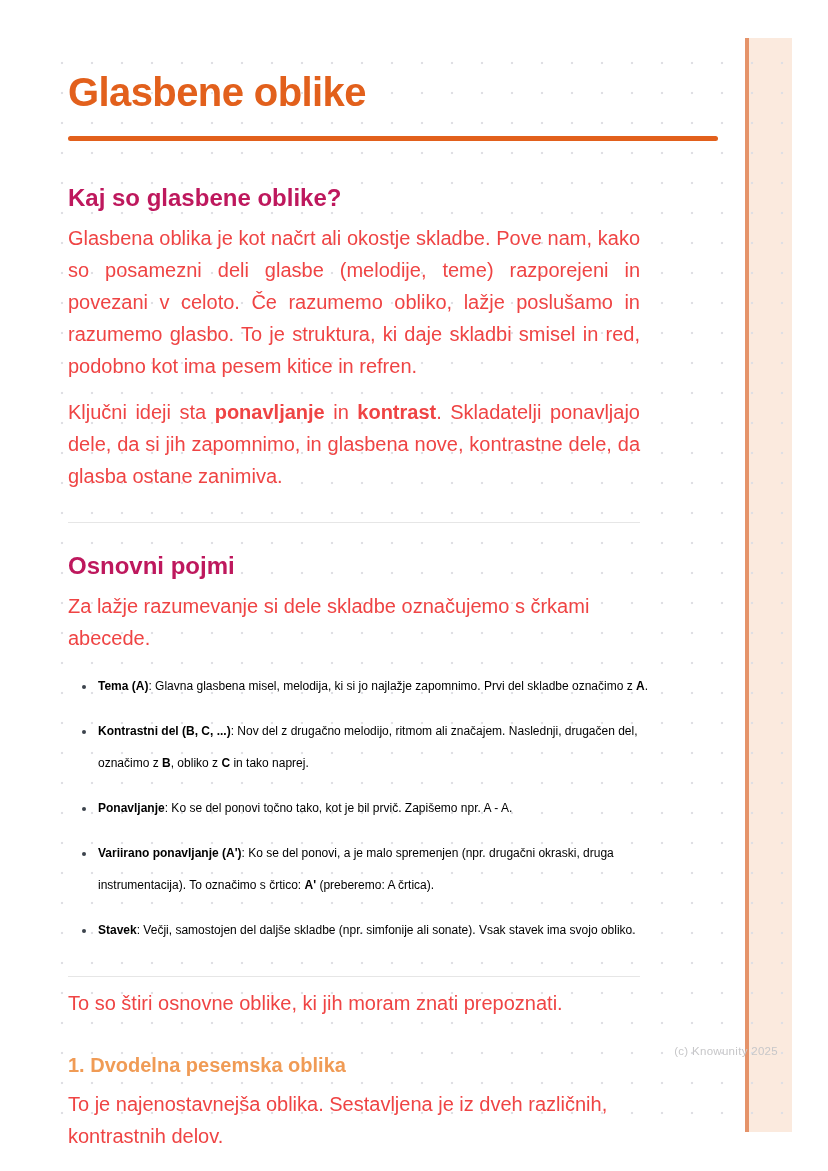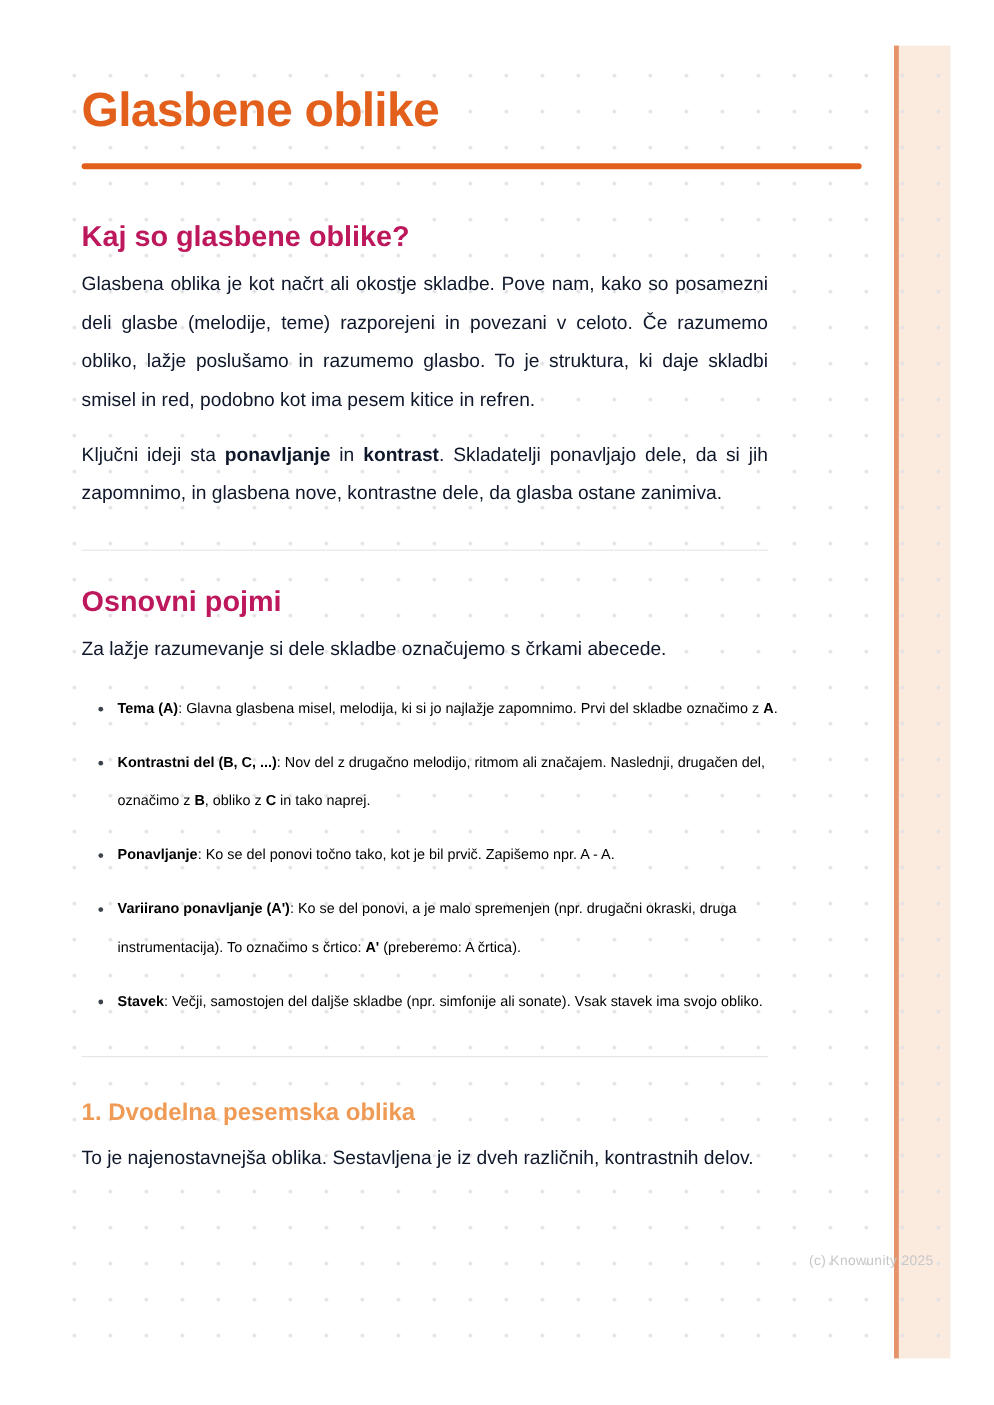--- a/index.html
+++ b/index.html
@@ -77,23 +77,23 @@
   h3.sub-h {
     margin: 34px 0 0;
     font-size: 20px;
     line-height: 25px;
     font-weight: 700;
     color: #F09B55;
   }
   p.body {
     width: 572px;
     margin: 10px 0 0;
-    font-size: 16px;
+    font-size: 20px;
     line-height: 32px;
-    color: #0f172a;
+    color: #ef4444;
   }
   p.body + p.body { margin-top: 14px; }
   p.just { text-align: justify; }
   hr.div {
     width: 572px;
     border: none;
     border-top: 1px solid #E6E6E6;
     margin: 30px 0 0;
     background: none;
   }
@@ -152,20 +152,21 @@
         <li><span class="b">Kontrastni del (B, C, ...)</span><span>: Nov del z drugačno melodijo, ritmom ali značajem. Naslednji, drugačen del, označimo z </span><span class="b">B</span><span>, obliko z </span><span class="b">C</span><span> in tako naprej.</span></li>
         <li><span class="b">Ponavljanje</span><span>: Ko se del ponovi točno tako, kot je bil prvič. Zapišemo npr. A - A.</span></li>
         <li><span class="b">Variirano ponavljanje (A')</span><span>: Ko se del ponovi, a je malo spremenjen (npr. drugačni okraski, druga instrumentacija). To označimo s črtico: </span><span class="b">A'</span><span> (preberemo: A črtica).</span></li>
         <li><span class="b">Stavek</span><span>: Večji, samostojen del daljše skladbe (npr. simfonije ali sonate). Vsak stavek ima svojo obliko.</span></li>
       </ul>
     </section>
 
     <hr class="div">
 
     <section>
+      <p class="body">To so štiri osnovne oblike, ki jih moram znati prepoznati.</p>
       <h3 class="sub-h">1. Dvodelna pesemska oblika</h3>
       <p class="body">To je najenostavnejša oblika. Sestavljena je iz dveh različnih, kontrastnih delov.</p>
 
     </section>
 
   </main>
 
   <div class="watermark">(c) Knowunity 2025</div>
 
 </div>

